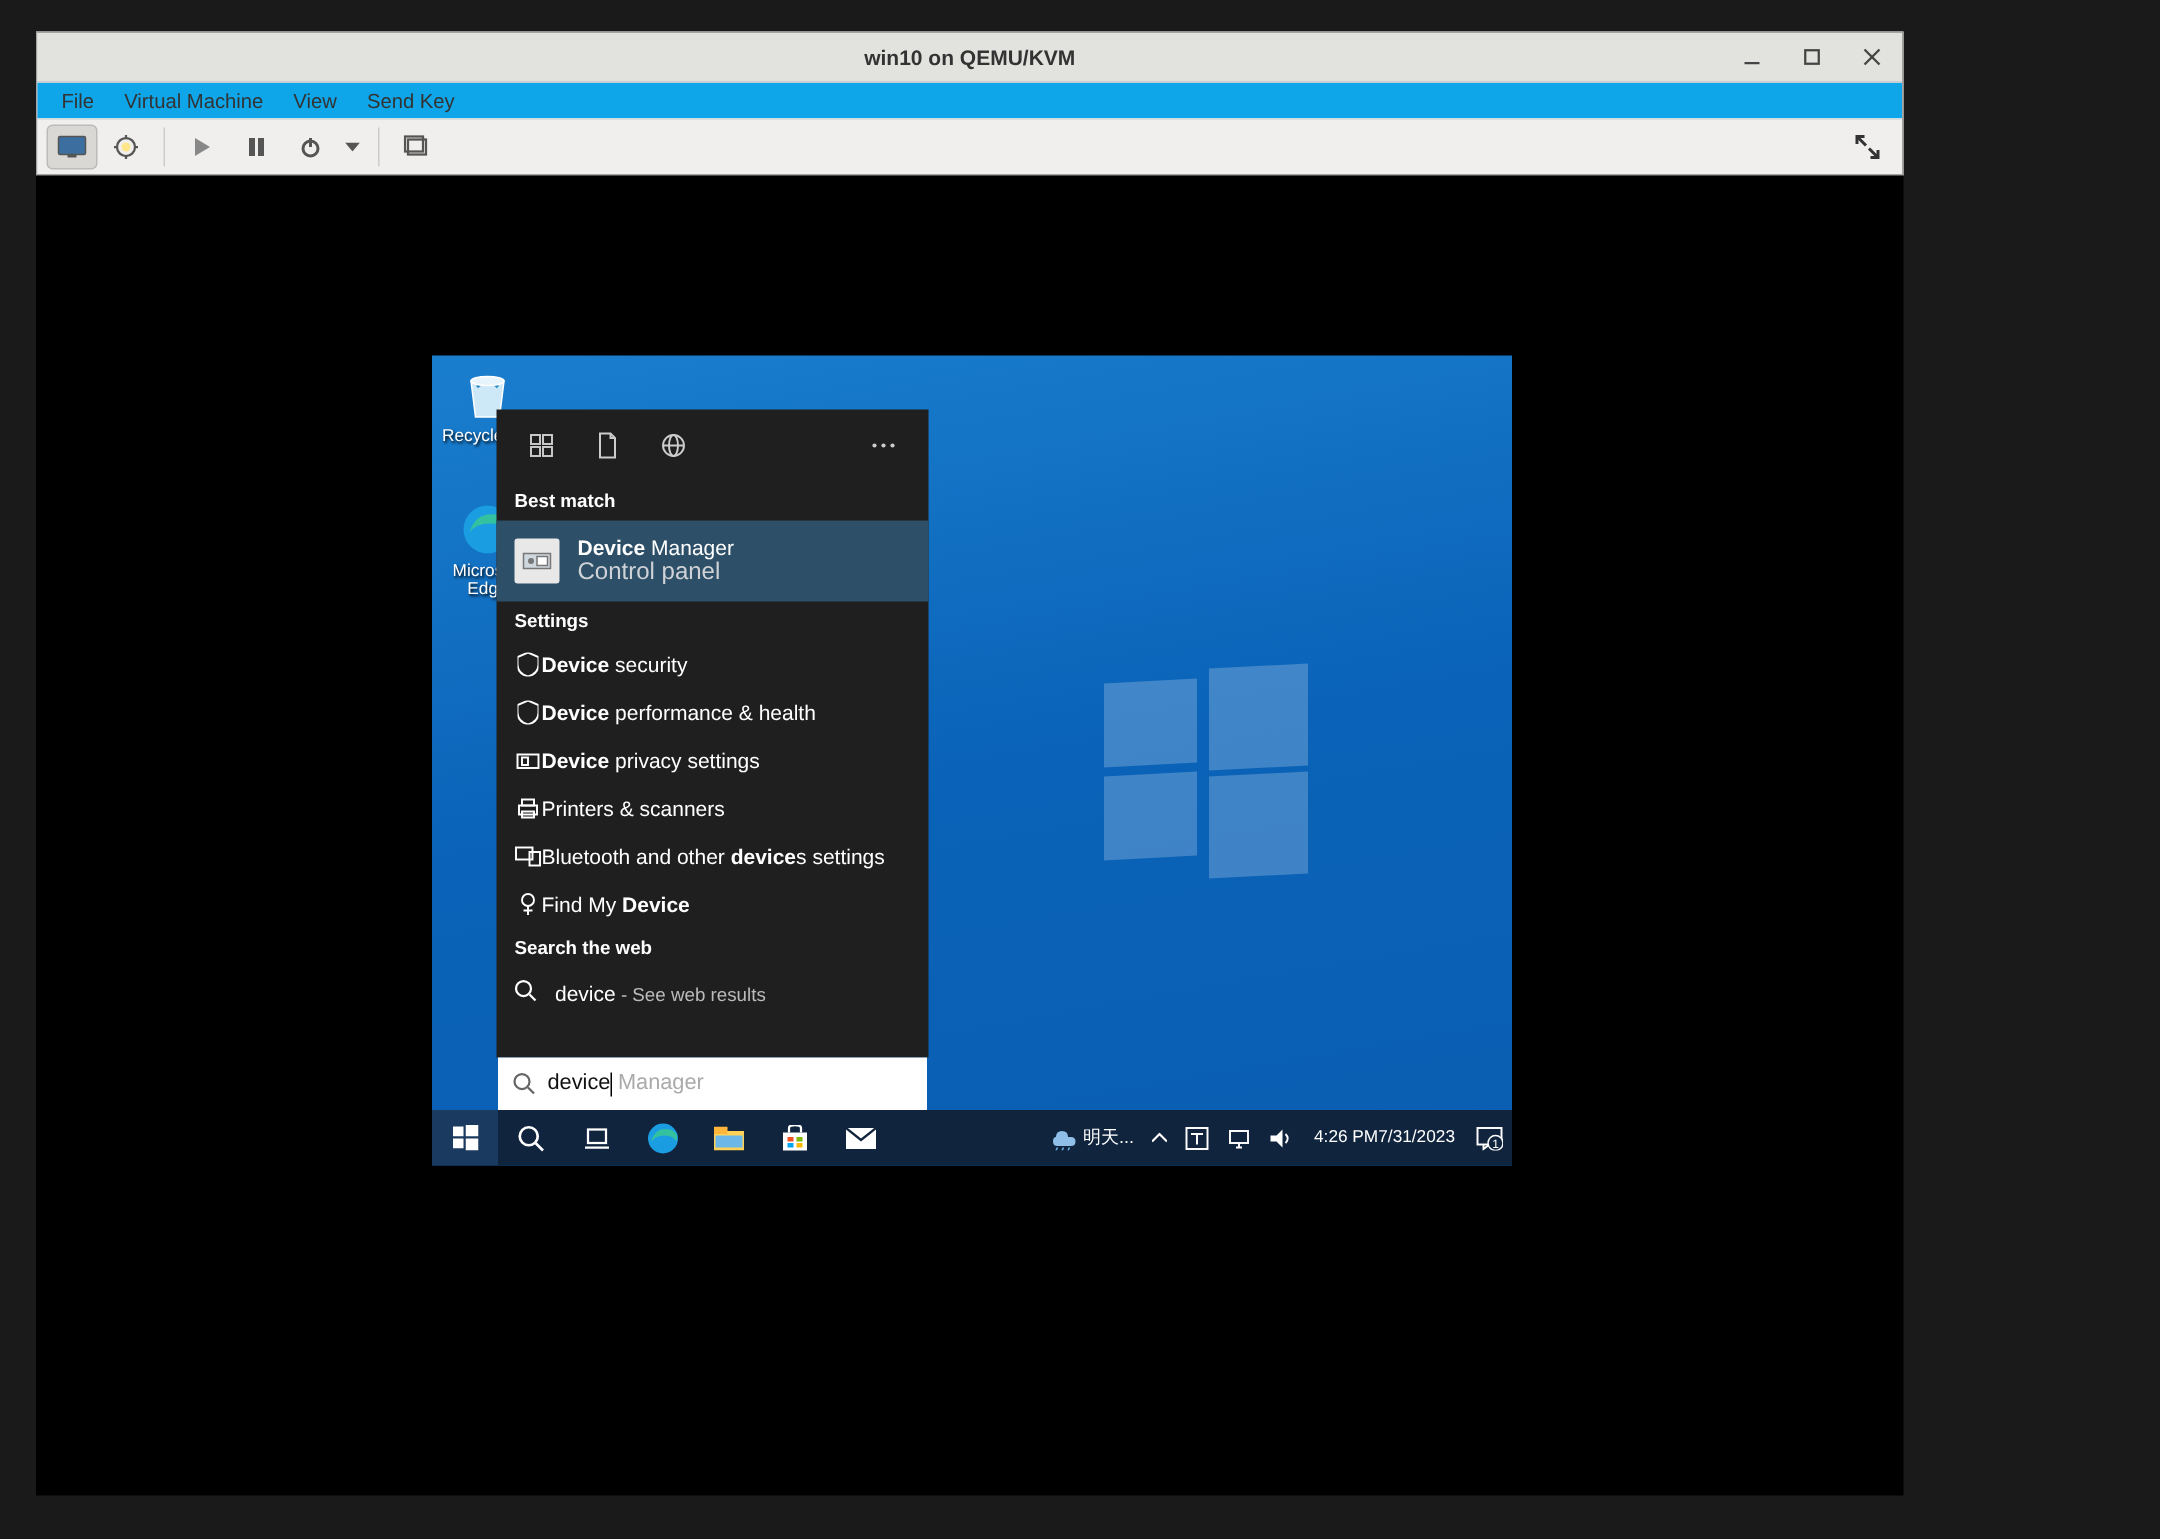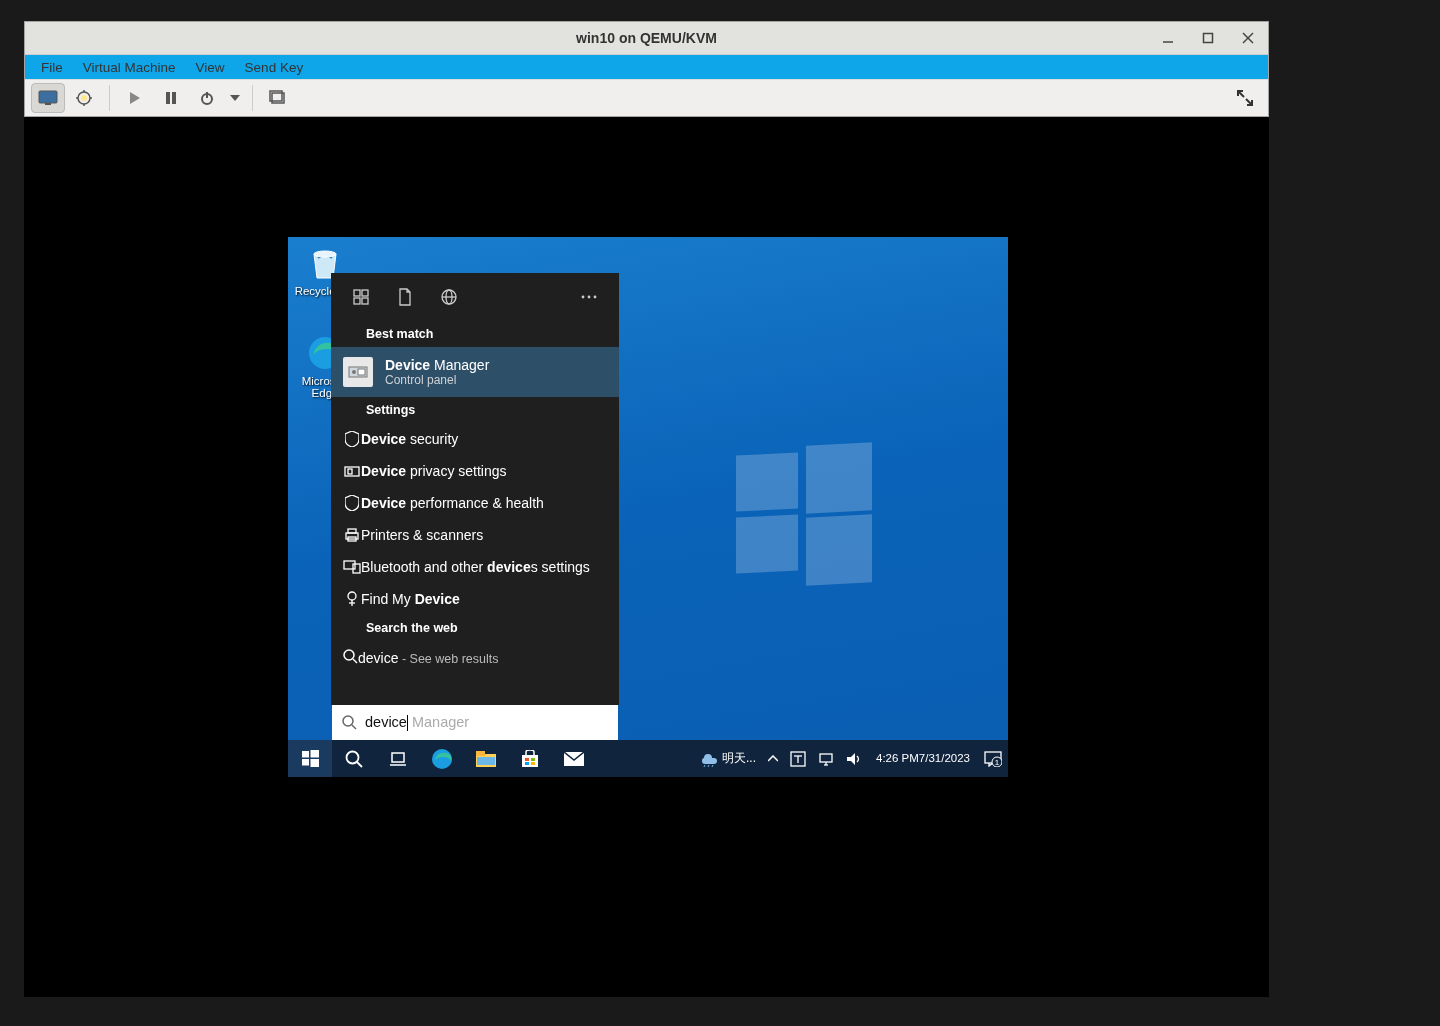--- a/index.html
+++ b/index.html
@@ -36,28 +36,28 @@
 
   
   .desktop-icon { position: absolute; width: 70px; text-align: center; color: #fff; font-size: 11.5px; text-shadow: 1px 1px 2px #000; }
   .desktop-icon .ico { width: 40px; height: 40px; margin: 0 auto 2px; display: flex; align-items: center; justify-content: center; }
 
   
   .search-panel { position: absolute; left: 43px; top: 36px; width: 288px; height: 432px; background: #1f1f1f; color: #fff; display: flex; flex-direction: column; }
   .scope-row { height: 48px; display: flex; align-items: center; padding: 0 8px; }
   .scope-btn { width: 44px; height: 44px; display: flex; align-items: center; justify-content: center; color: #ccc; cursor: pointer; }
   .scope-more { margin-left: auto; }
-  .section-label { font-size: 12.5px; font-weight: 600; color: #fff; padding: 6px 12px; margin-left: 23px; }
+  .section-label { font-size: 12.5px; font-weight: 600; color: #fff; padding: 6px 12px; }
   .best-match { display: flex; align-items: center; gap: 12px; padding: 10px 12px; background: #2d4f68; }
   .best-match .bm-icon { width: 30px; height: 30px; background: #e8e8e8; border-radius: 2px; display: flex; align-items: center; justify-content: center; }
   .best-match .bm-text .bm-title { font-size: 14px; }
-  .best-match .bm-text .bm-sub { font-size: 12px; color: #cfd2d6; }
+  .best-match .bm-text .bm-sub { font-size: 16px; color: #cfd2d6; }
   .result-row { display: flex; align-items: center; padding: 7px 12px; font-size: 14px; cursor: pointer; }
   .result-row .r-icon { width: 18px; height: 18px; display: flex; align-items: center; justify-content: center; color: #fff; }
-  .web-row { display: flex; align-items: center; padding: 8px 12px; font-size: 14px; }
+  .web-row { display: flex; align-items: center; gap: 12px; padding: 8px 12px; font-size: 14px; }
   .web-row .sub { color: #bbb; font-size: 12.5px; }
 
   
   .search-input-box { position: absolute; left: 44px; top: 468px; width: 286px; height: 35px; background: #fff; display: flex; align-items: center; padding: 0 10px; gap: 8px; }
   .search-input-box svg { stroke: #666; }
   .search-text { font-size: 14.5px; color: #111; }
   .search-ghost { color: #aaa; }
   .cursor-caret { display: inline-block; width: 1px; height: 16px; background: #000; vertical-align: middle; }
 
   
@@ -245,34 +245,34 @@
       <div class="result-row">
         <div class="r-icon">
             <svg width="14" height="16" fill="#fff">
               <path d="M7 0 L14 3 L14 8 Q14 14 7 16 Q0 14 0 8 L0 3 Z" fill="none" stroke="#fff" stroke-width="1.3"></path>
             </svg>
           </div>
         <span><span></span><b>Device</b><span> security</span></span>
       </div>
       <div class="result-row">
         <div class="r-icon">
+            <svg width="14" height="16" fill="#fff">
+              <path d="M7 0 L14 3 L14 8 Q14 14 7 16 Q0 14 0 8 L0 3 Z" fill="none" stroke="#fff" stroke-width="1.3"></path>
+            </svg>
+          </div>
+        <span><span></span><b>Device</b><span> performance &amp; health</span></span>
+      </div>
+      <div class="result-row">
+        <div class="r-icon">
             <svg width="16" height="14" fill="none" stroke="#fff" stroke-width="1.3">
               <rect x="1" y="3" width="14" height="9"></rect>
               <rect x="4" y="5" width="4" height="5"></rect>
             </svg>
           </div>
         <span><span></span><b>Device</b><span> privacy settings</span></span>
-      </div>
-      <div class="result-row">
-        <div class="r-icon">
-            <svg width="14" height="16" fill="#fff">
-              <path d="M7 0 L14 3 L14 8 Q14 14 7 16 Q0 14 0 8 L0 3 Z" fill="none" stroke="#fff" stroke-width="1.3"></path>
-            </svg>
-          </div>
-        <span><span></span><b>Device</b><span> performance &amp; health</span></span>
       </div>
       <div class="result-row">
         <div class="r-icon">
             <svg width="16" height="14" fill="none" stroke="#fff" stroke-width="1.3">
               <rect x="2" y="5" width="12" height="6"></rect>
               <rect x="4" y="1" width="8" height="4"></rect>
               <rect x="4" y="9" width="8" height="4"></rect>
             </svg>
           </div>
         <span><span>Printers &amp; scanners</span><b></b><span></span></span>

